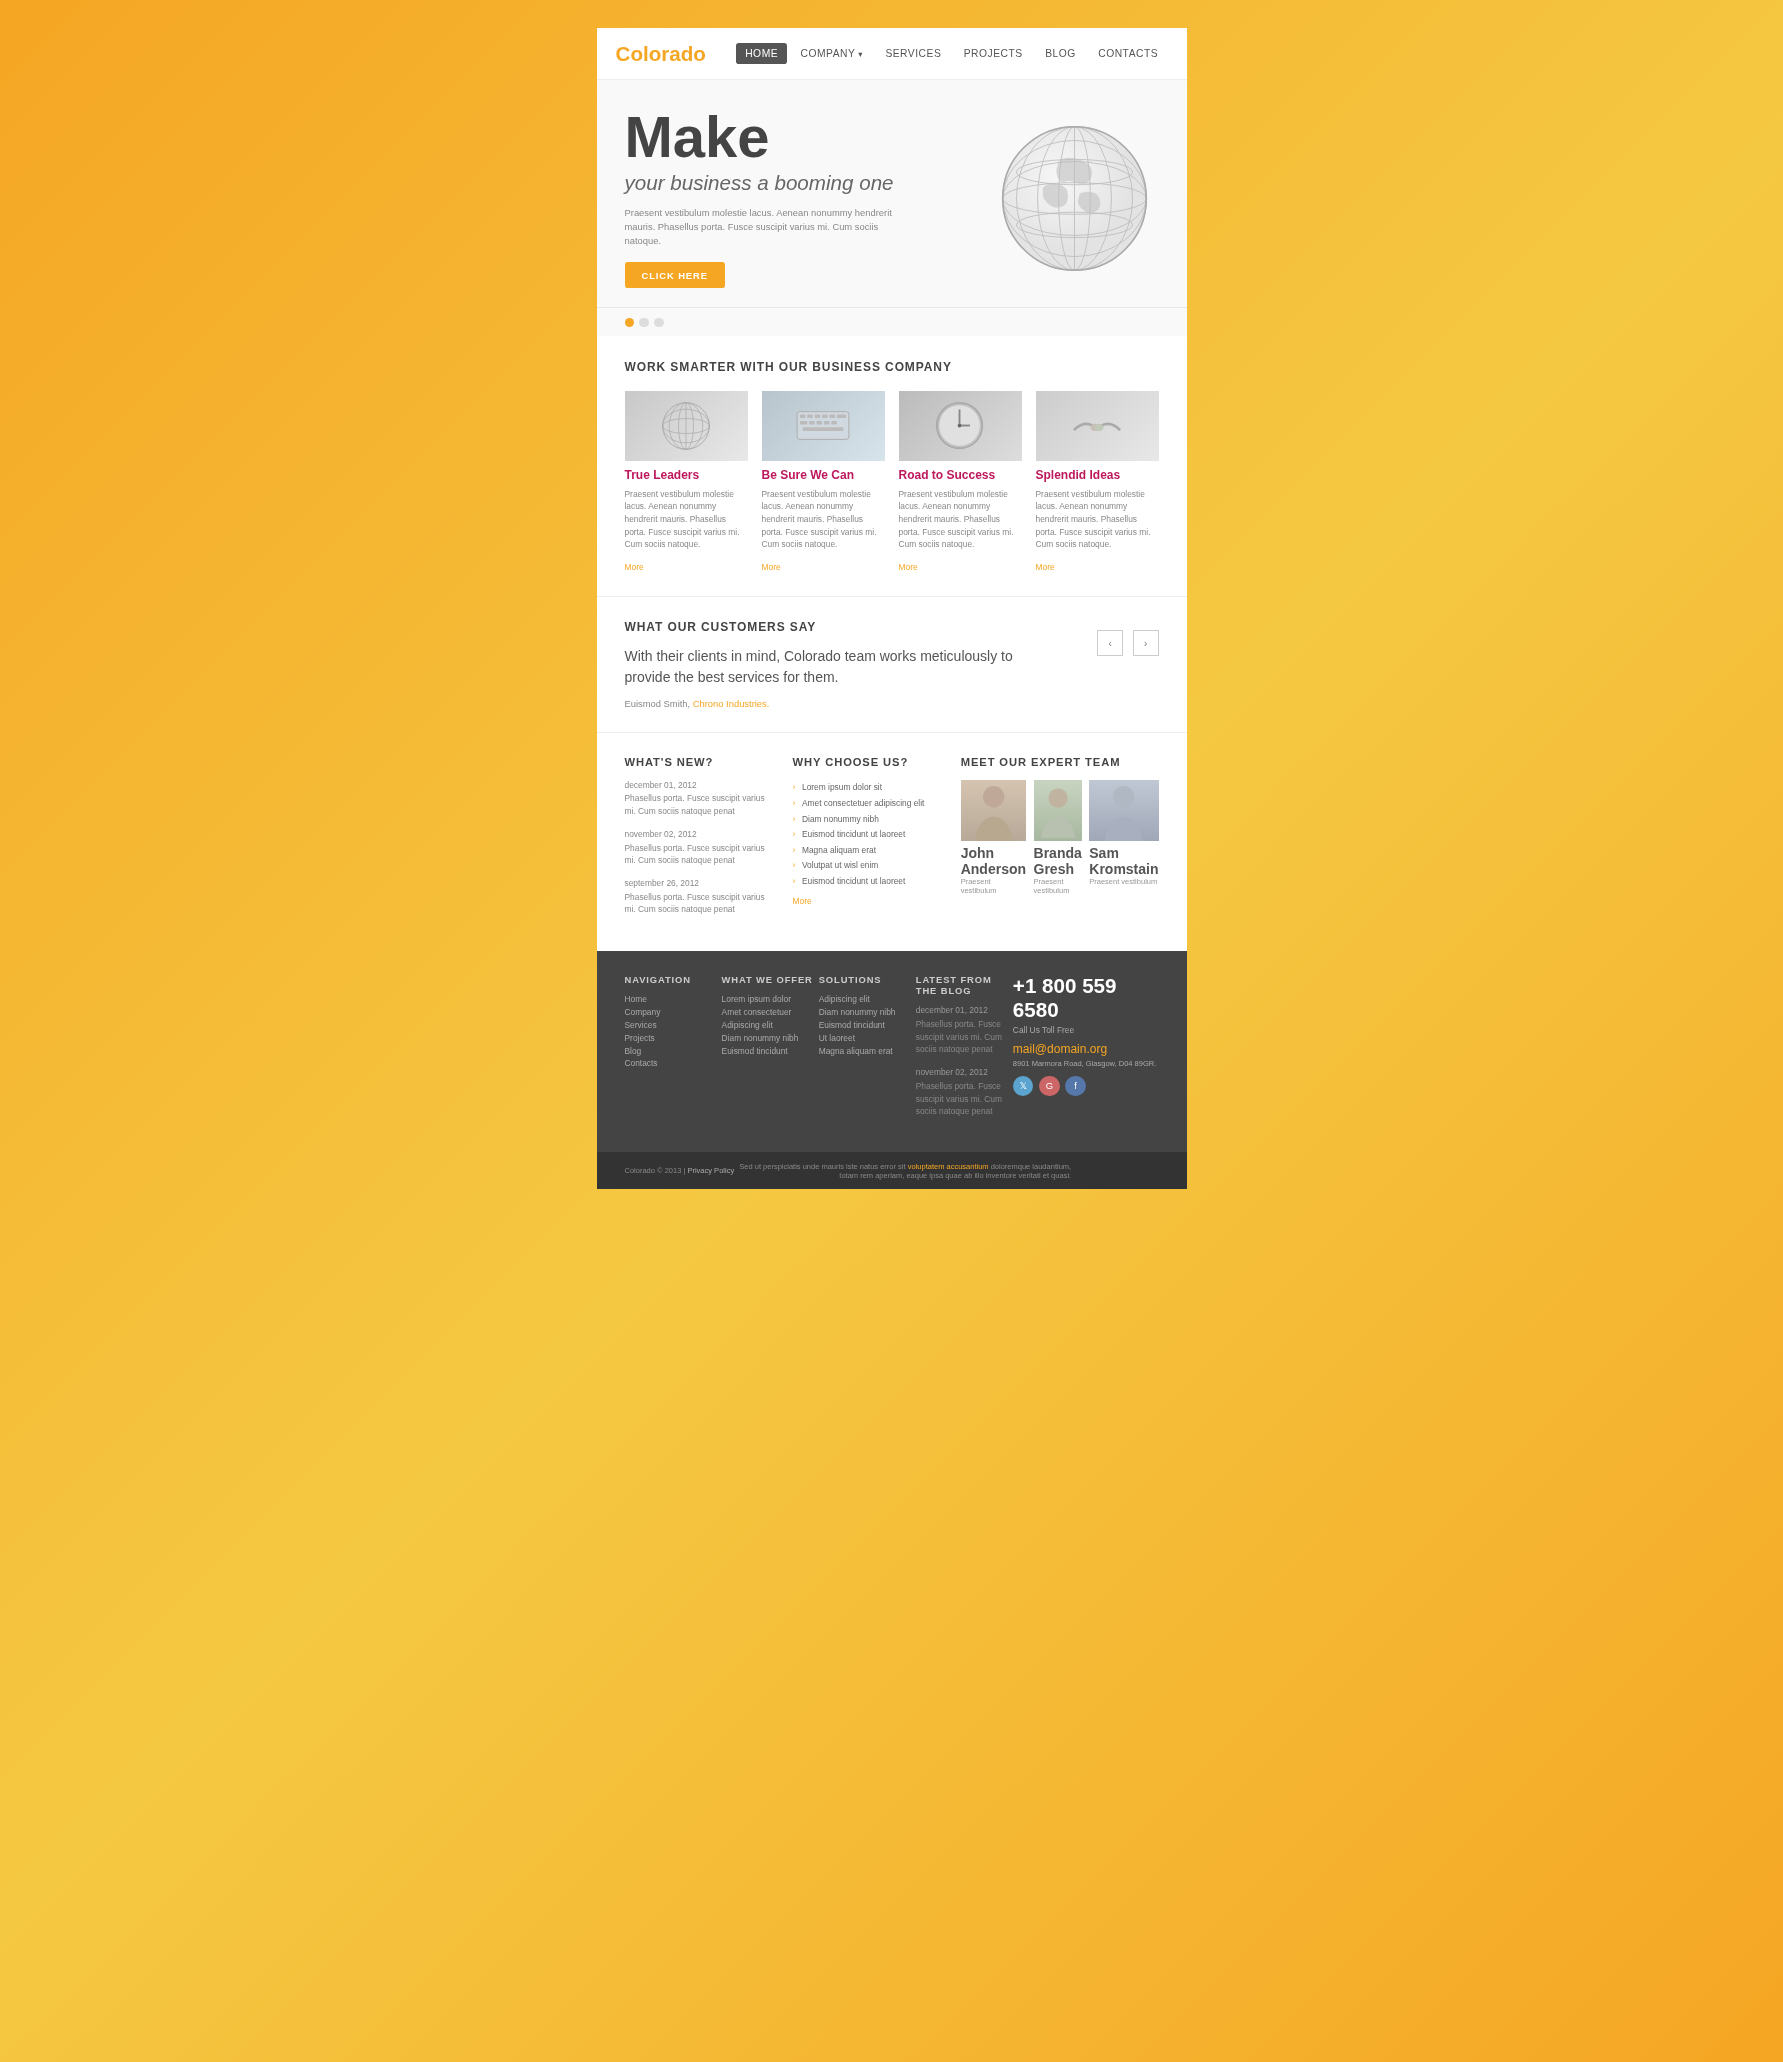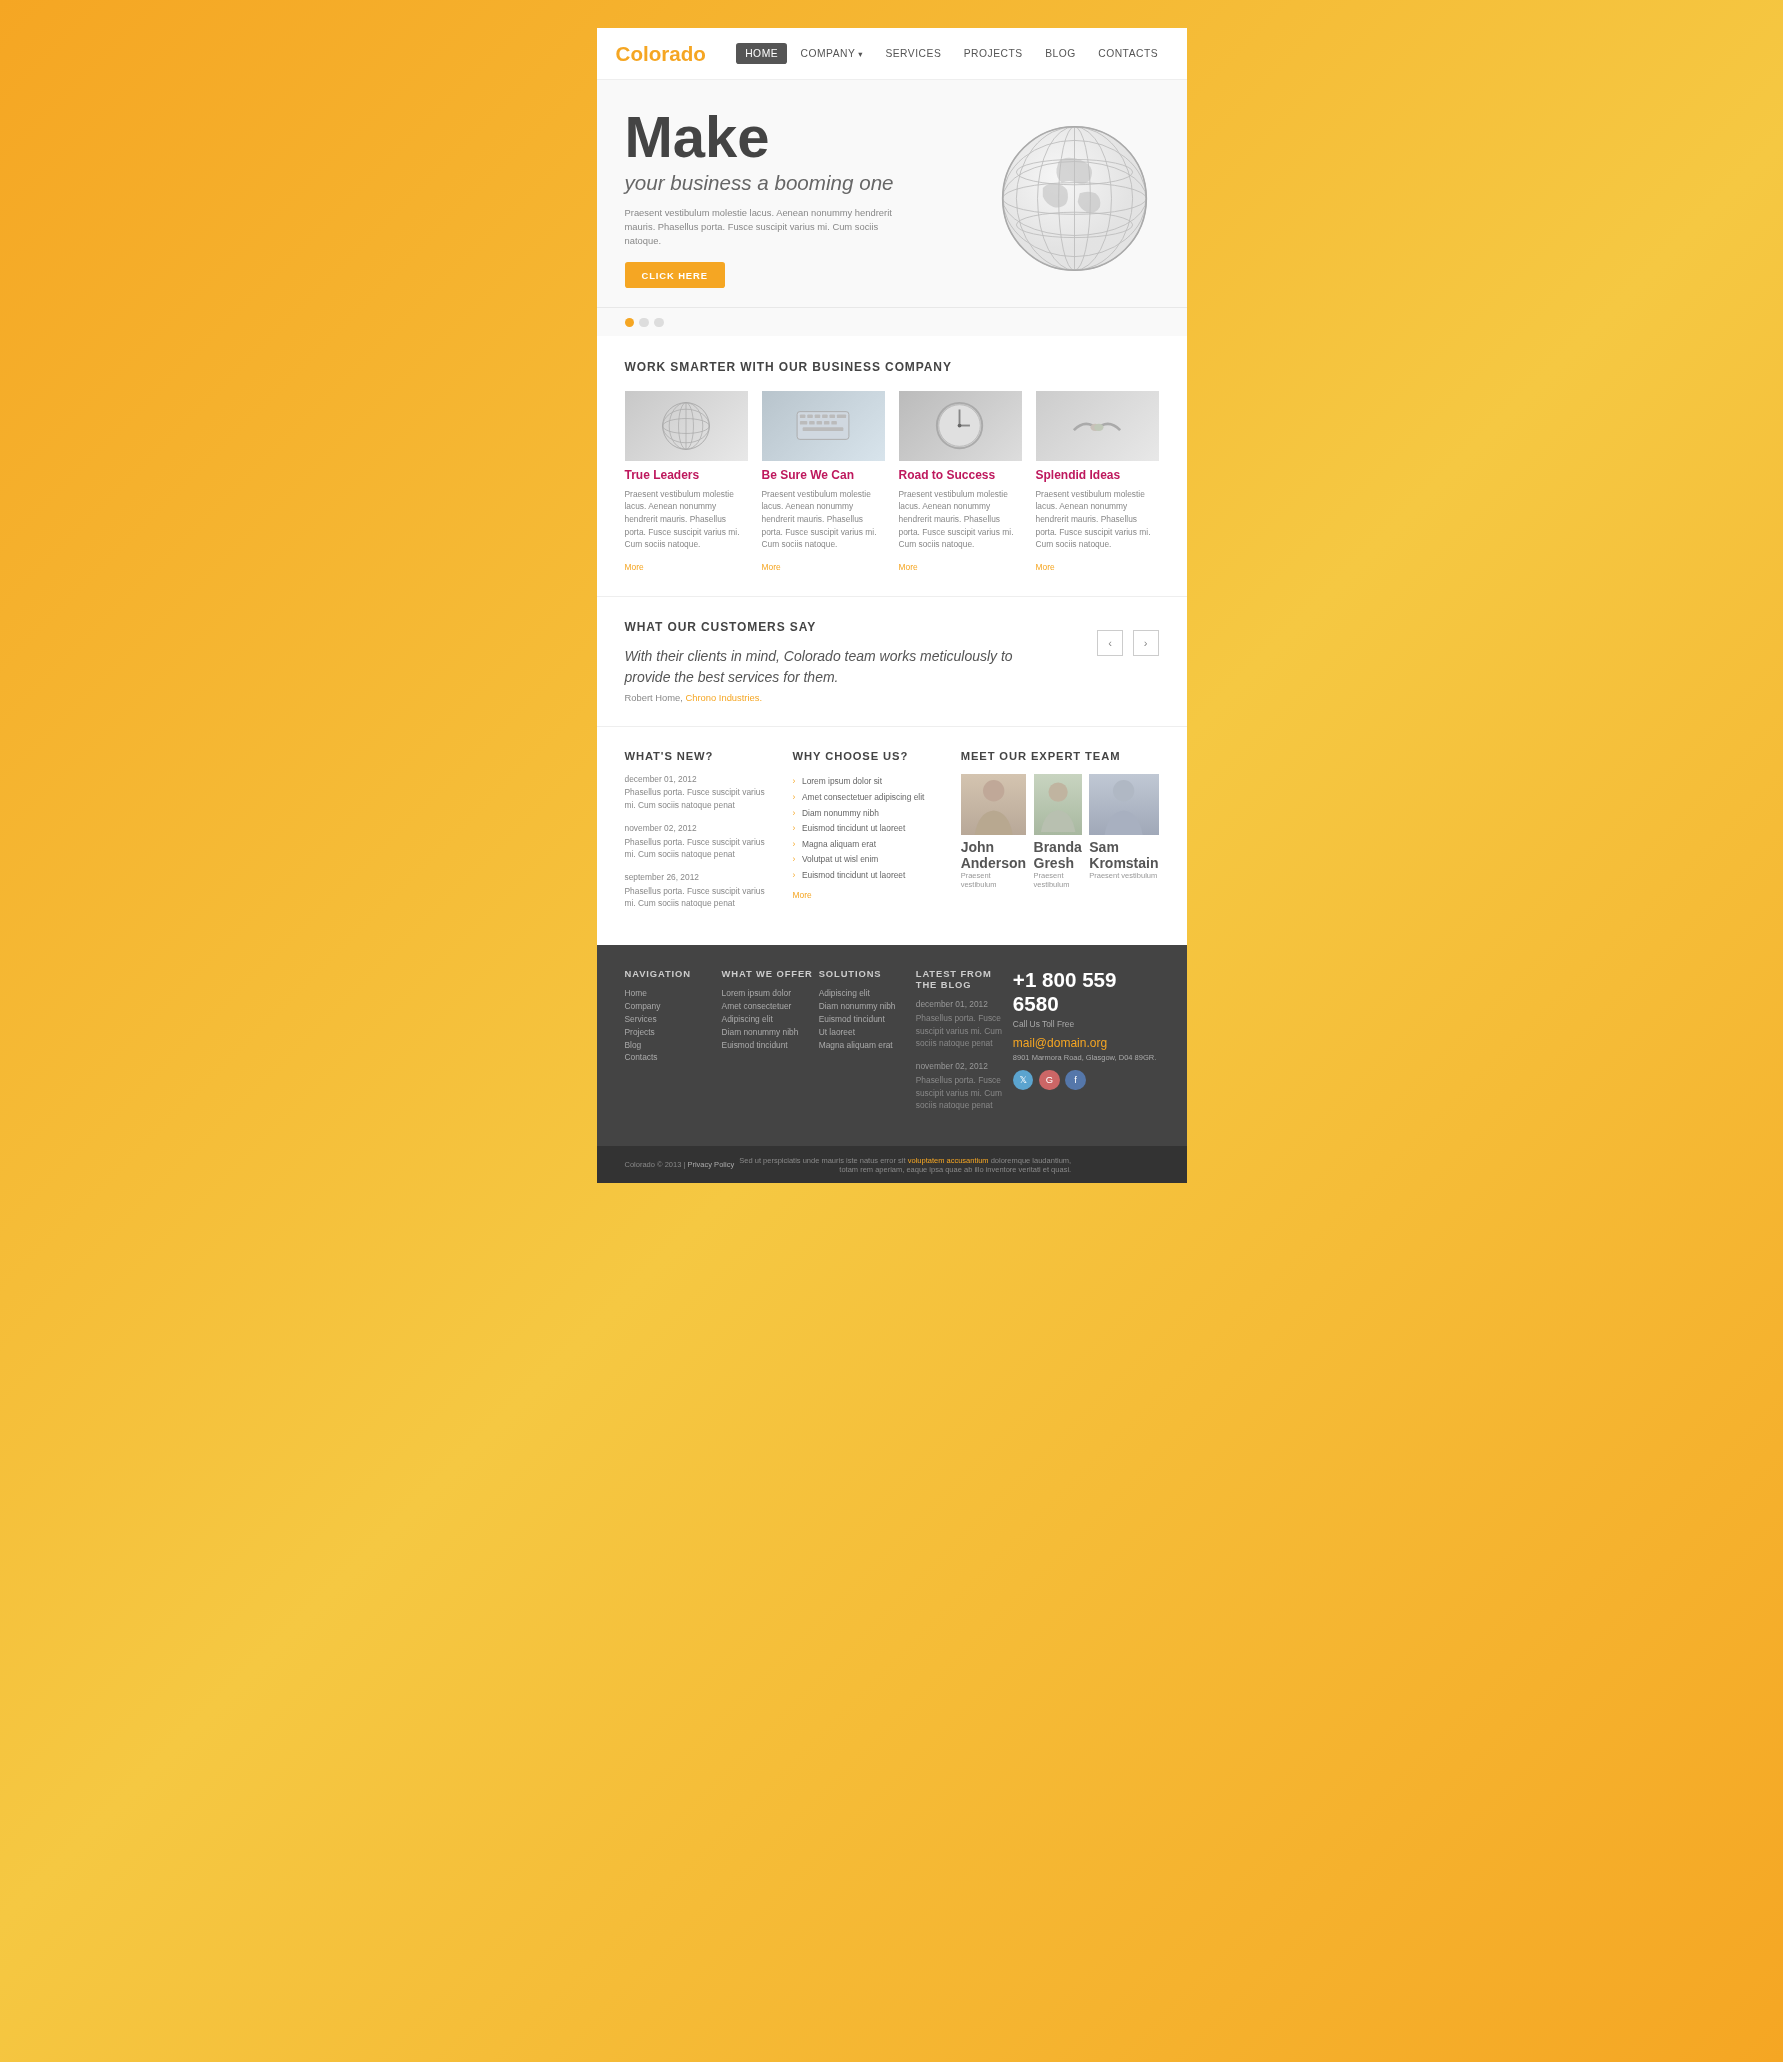--- a/index.html
+++ b/index.html
@@ -200,25 +200,24 @@
       cursor: pointer;
       font-size: 11.2px;
       color: #888;
       background: #fff;
     }
     .customers-section .section-title {
       margin-bottom: 11.2px;
     }
     .testimonial-text {
       font-size: 14px;
-      font-style: italic;
       color: #555;
       line-height: 1.5;
       max-width: 422px;
-      margin-bottom: 4px;
+      margin-bottom: 10px;
       font-weight: 300;
     }
     .testimonial-author {
       font-size: 9.4px;
       color: #888;
     }
     .testimonial-author a {
       color: #f5a623;
       text-decoration: none;
     }
@@ -553,21 +552,21 @@
         <a>More</a>
       </div>
     </div>
   </section>
 
   <section class="customers-section">
     <div class="customers-content">
       <div class="section-title">WHAT OUR CUSTOMERS SAY</div>
       <p class="testimonial-text">With their clients in mind, Colorado team works meticulously to provide the best services for them.</p>
       <div class="testimonial-author">
-        <span>Robert Home,</span> <a>Chrono Industries.</a>
+        <span>Euismod Smith,</span> <a>Chrono Industries.</a>
       </div>
     </div>
     <div class="customers-nav">
       <div class="nav-arrow">‹</div>
       <div class="nav-arrow">›</div>
     </div>
   </section>
 
   <div class="three-col">
 

